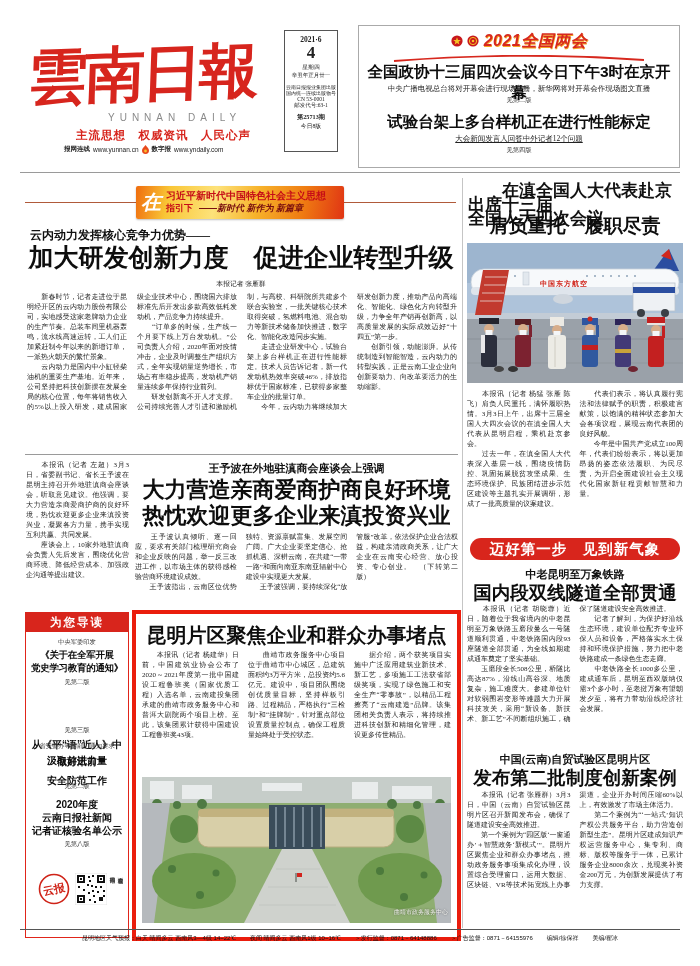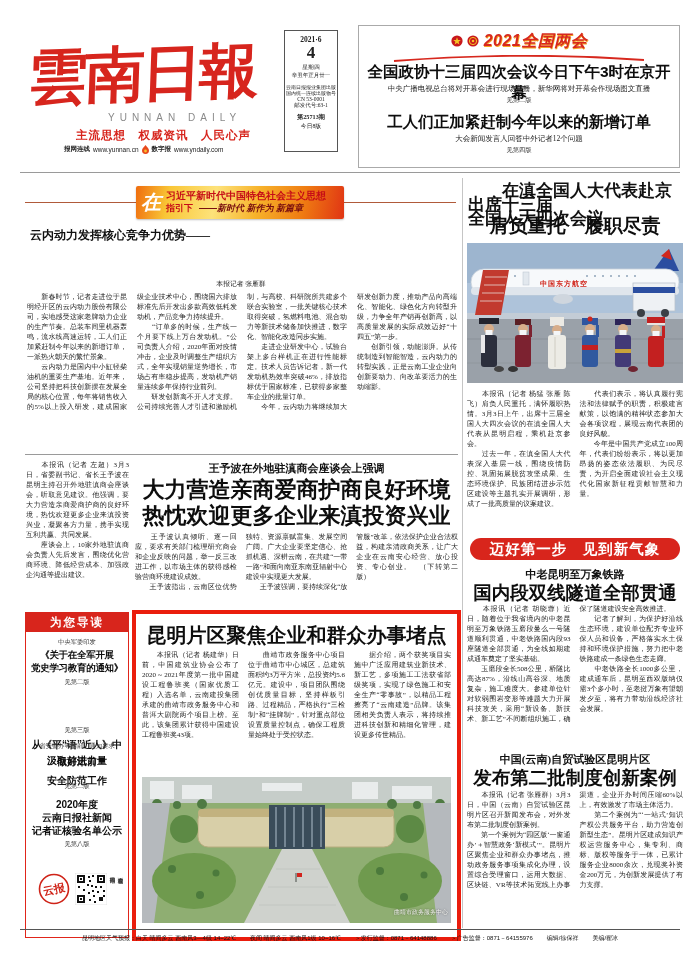--- a/index.html
+++ b/index.html
@@ -75,22 +75,22 @@
                  text-shadow:0.6px 0.6px 0 #f5a623;vertical-align:middle;">2021全国两会</span>
   </div>
   <div class="abs" style="left:388px;top:49px;">
     <svg width="262" height="8" viewBox="0 0 262 8">
         <path d="M6 6 Q131 -4 256 5" stroke="#d7281e" stroke-width="1.8" fill="none"></path>
       </svg>
   </div>
   <div class="abs hl ctr" style="left:361px;top:62px;width:316px;font-size:15.5px;">全国政协十三届四次会议今日下午3时在京开幕</div>
   <div class="abs ctr serifb" style="left:361px;top:84px;width:316px;font-size:7.5px;font-weight:normal;color:#222;">中央广播电视总台将对开幕会进行现场直播，新华网将对开幕会作现场图文直播</div>
   <div class="abs ref" style="left:361px;top:96px;width:316px;">见第二版</div>
-  <div class="abs hl ctr" style="left:361px;top:112px;width:316px;font-size:15.5px;">工人们正加紧赶制今年以来的新增订单</div>
-  <div class="abs ctr serifb" style="left:361px;top:134px;width:316px;font-size:7.5px;font-weight:normal;color:#222;">大会新闻发言人回答中外记者12个问题</div>
+  <div class="abs hl ctr" style="left:361px;top:112px;width:316px;font-size:15.5px;">试验台架上多台样机正在进行性能标定</div>
+  <div class="abs ctr serifb" style="left:361px;top:134px;width:316px;font-size:7.5px;font-weight:normal;color:#222;text-decoration:underline;">大会新闻发言人回答中外记者12个问题</div>
   <div class="abs ref" style="left:361px;top:146px;width:316px;">见第四版</div>
 
   <div class="abs rule" style="left:20px;top:172px;width:660px;height:1px;"></div>
 
   <div class="abs rule" style="left:25px;top:202px;width:111px;height:1px;background:#b05a3a;"></div>
   <div class="abs rule" style="left:344px;top:202px;width:112px;height:1px;background:#b05a3a;"></div>
   <div class="abs" style="left:136px;top:186px;width:208px;height:33px;border-radius:2px;
               background:linear-gradient(100deg,#ef6c0e 0%,#f9c636 16%,#fde27a 38%,#f7b32b 58%,#ef7b12 80%,#e03414 100%);
               box-shadow:0 1px 2px rgba(0,0,0,0.25);display:flex;align-items:center;">
     <div style="width:30px;text-align:center;font-size:20px;font-style:italic;font-weight:900;color:#fff;
@@ -98,20 +98,21 @@
     <div style="flex:1;">
       <div style="font-size:10px;font-weight:900;color:#c60d17;line-height:12px;">习近平新时代中国特色社会主义思想</div>
       <div style="display:flex;gap:6px;align-items:baseline;">
         <span style="font-size:9px;font-weight:900;color:#c60d17;">指引下</span>
         <span style="font-size:9px;font-weight:bold;font-style:italic;color:#7a1010;">——新时代 新作为 新篇章</span>
       </div>
     </div>
   </div>
 
   <div class="abs serifb" style="left:30px;top:227px;font-size:12px;color:#111;">云内动力发挥核心竞争力优势——</div>
+  <div class="abs hl ctr" style="left:26px;top:241px;width:430px;font-size:25px;letter-spacing:0;white-space:nowrap;">加大研发创新力度　促进企业转型升级</div>
   <div class="abs ctr" style="left:26px;top:279px;width:430px;font-size:6.8px;color:#222;font-family:'Liberation Serif',serif;">本报记者 张雁群</div>
   <div class="abs body7 cols4" style="left:27px;top:292px;width:430px;height:158px;">　　新春时节，记者走进位于昆明经开区的云内动力股份有限公司，实地感受这家老牌动力企业的生产节奏。总装车间里机器轰鸣，流水线高速运转，工人们正加紧赶制今年以来的新增订单，一派热火朝天的繁忙景象。
 　　云内动力是国内中小缸径柴油机的重要生产基地。近年来，公司坚持把科技创新摆在发展全局的核心位置，每年将销售收入的5%以上投入研发，建成国家级企业技术中心，围绕国六排放标准先后开发出多款高效低耗发动机，产品竞争力持续提升。
 　　“订单多的时候，生产线一个月要下线上万台发动机。”公司负责人介绍，2020年面对疫情冲击，企业及时调整生产组织方式，全年实现销量逆势增长，市场占有率稳步提高，发动机产销量连续多年保持行业前列。
 　　研发创新离不开人才支撑。公司持续完善人才引进和激励机制，与高校、科研院所共建多个联合实验室，一批关键核心技术取得突破，氢燃料电池、混合动力等新技术储备加快推进，数字化、智能化改造同步实施。
 　　走进企业研发中心，试验台架上多台样机正在进行性能标定。技术人员告诉记者，新一代发动机热效率突破46%，排放指标优于国家标准，已获得多家整车企业的批量订单。
 　　今年，云内动力将继续加大研发创新力度，推动产品向高端化、智能化、绿色化方向转型升级，力争全年产销再创新高，以高质量发展的实际成效迈好“十四五”第一步。
 　　创新引领，动能澎湃。从传统制造到智能智造，云内动力的转型实践，正是云南工业企业向创新要动力、向改革要活力的生动缩影。</div>
 
   <div class="abs rule" style="left:25px;top:454px;width:433px;height:1px;"></div>
@@ -363,21 +364,21 @@
               color:#fff;font-size:14.5px;font-weight:900;text-align:center;line-height:22px;letter-spacing:1px;">迈好第一步　见到新气象</div>
   <div class="abs serifb ctr" style="left:467px;top:567px;width:216px;font-size:11px;">中老昆明至万象铁路</div>
   <div class="abs hl ctr" style="left:466px;top:580px;width:218px;font-size:18.5px;white-space:nowrap;">国内段双线隧道全部贯通</div>
   <div class="abs body7 cols2" style="left:467px;top:604px;width:216px;height:142px;">　　本报讯（记者 胡晓蓉）近日，随着位于我省境内的中老昆明至万象铁路玉磨段曼么一号隧道顺利贯通，中老铁路国内段93座隧道全部贯通，为全线如期建成通车奠定了坚实基础。
 　　玉磨段全长508公里，桥隧比高达87%，沿线山高谷深、地质复杂，施工难度大。参建单位针对软弱围岩变形等难题大力开展科技攻关，采用“新设备、新技术、新工艺”不间断组织施工，确保了隧道建设安全高效推进。
 　　记者了解到，为保护好沿线生态环境，建设单位配齐专业环保人员和设备，严格落实水土保持和环境保护措施，努力把中老铁路建成一条绿色生态走廊。
 　　中老铁路全长1000多公里，建成通车后，昆明至西双版纳仅需3个多小时，至老挝万象有望朝发夕至，将有力带动沿线经济社会发展。</div>
 
   <div class="abs serifb ctr" style="left:467px;top:752px;width:216px;font-size:11px;">中国(云南)自贸试验区昆明片区</div>
   <div class="abs hl ctr" style="left:466px;top:765px;width:218px;font-size:18.5px;white-space:nowrap;">发布第二批制度创新案例</div>
-  <div class="abs body7 cols2" style="left:467px;top:790px;width:216px;height:136px;">　　本报讯（记者 张雁群）3月3日，中国（云南）自贸试验区昆明片区召开新闻发布会，对外发布第二批制度创新案例。
+  <div class="abs body7 cols2" style="left:467px;top:790px;width:216px;height:136px;">　　本报讯（记者 张雁群）3月3日，中国（云南）自贸试验区昆明片区召开新闻发布会，确保了隧道建设安全高效推进。
 　　第一个案例为“园区版‘一窗通办’＋智慧政务‘新模式’”。昆明片区聚焦企业和群众办事堵点，推动政务服务事项集成化办理，设置综合受理窗口，运用大数据、区块链、VR等技术拓宽线上办事渠道，企业开办时间压缩60%以上，有效激发了市场主体活力。
 　　第二个案例为“‘一站式’知识产权公共服务平台，助力营造创新型生态”。昆明片区建成知识产权运营服务中心，集专利、商标、版权等服务于一体，已累计服务企业8000余次，兑现奖补资金200万元，为创新发展提供了有力支撑。</div>
 
   <div class="abs rule" style="left:20px;top:929px;width:660px;height:1px;background:#555;"></div>
   <div class="abs" style="left:0;top:934px;width:700px;display:flex;justify-content:center;gap:14px;font-size:6px;color:#111;">
     <span>昆明地区天气预报：白天 晴间多云 西南风3—4级 14~22℃</span>
     <span>夜间 晴间多云 西南风1级 10~16℃</span>
     <span>＞发行监督：0871－64148886</span>
     <span>＞广告监督：0871－64155976</span>
     <span>编辑/徐保祥</span>

